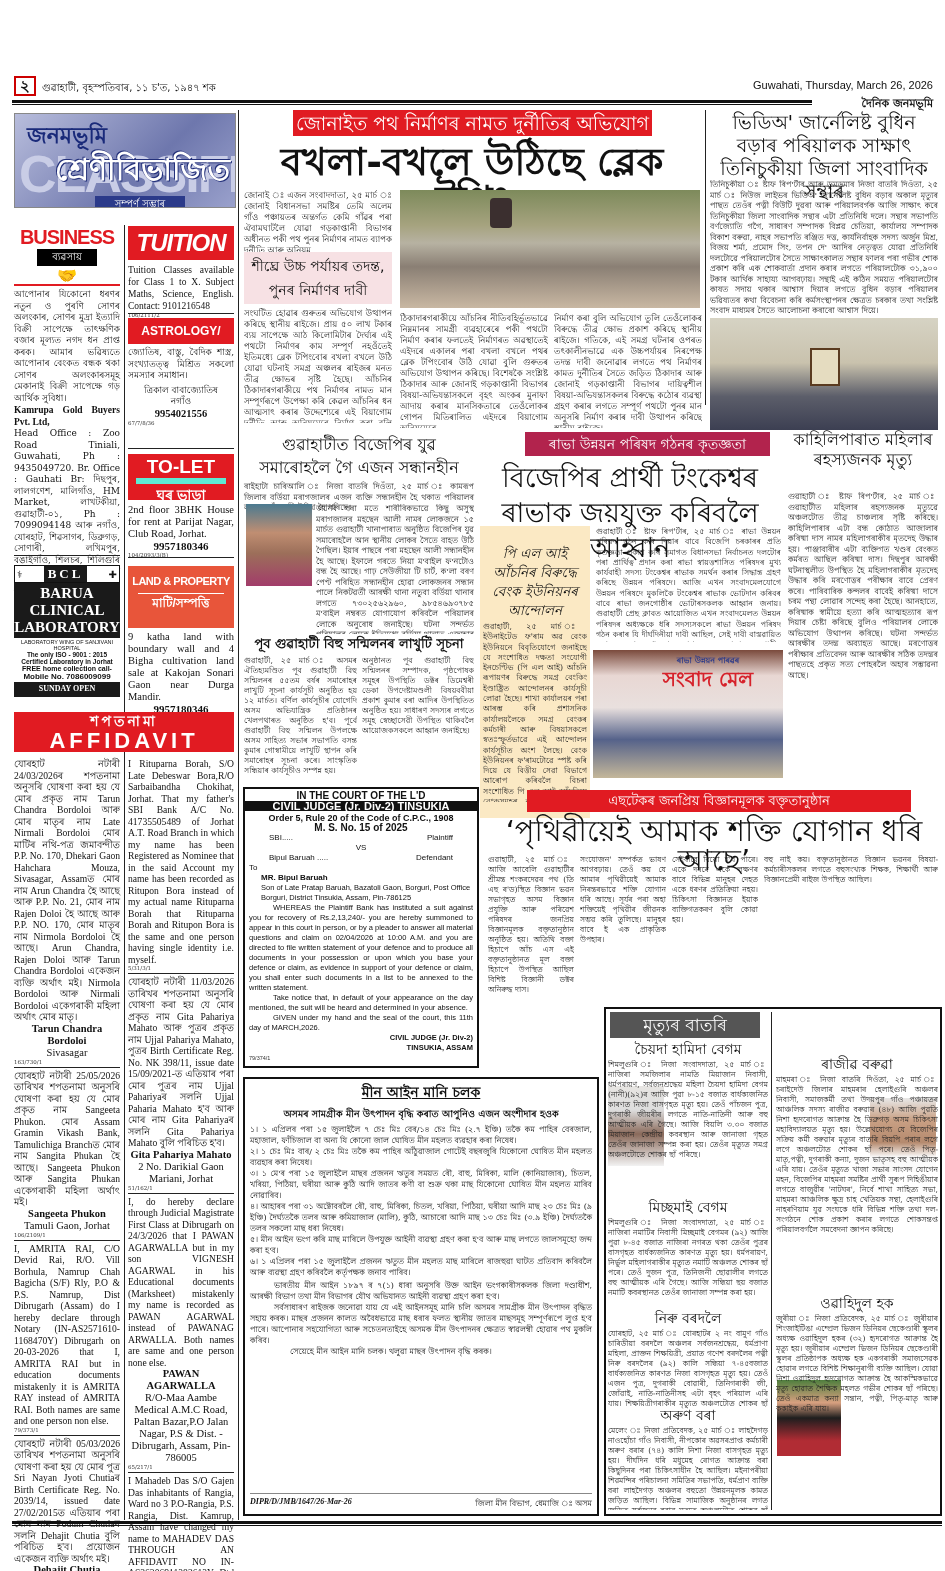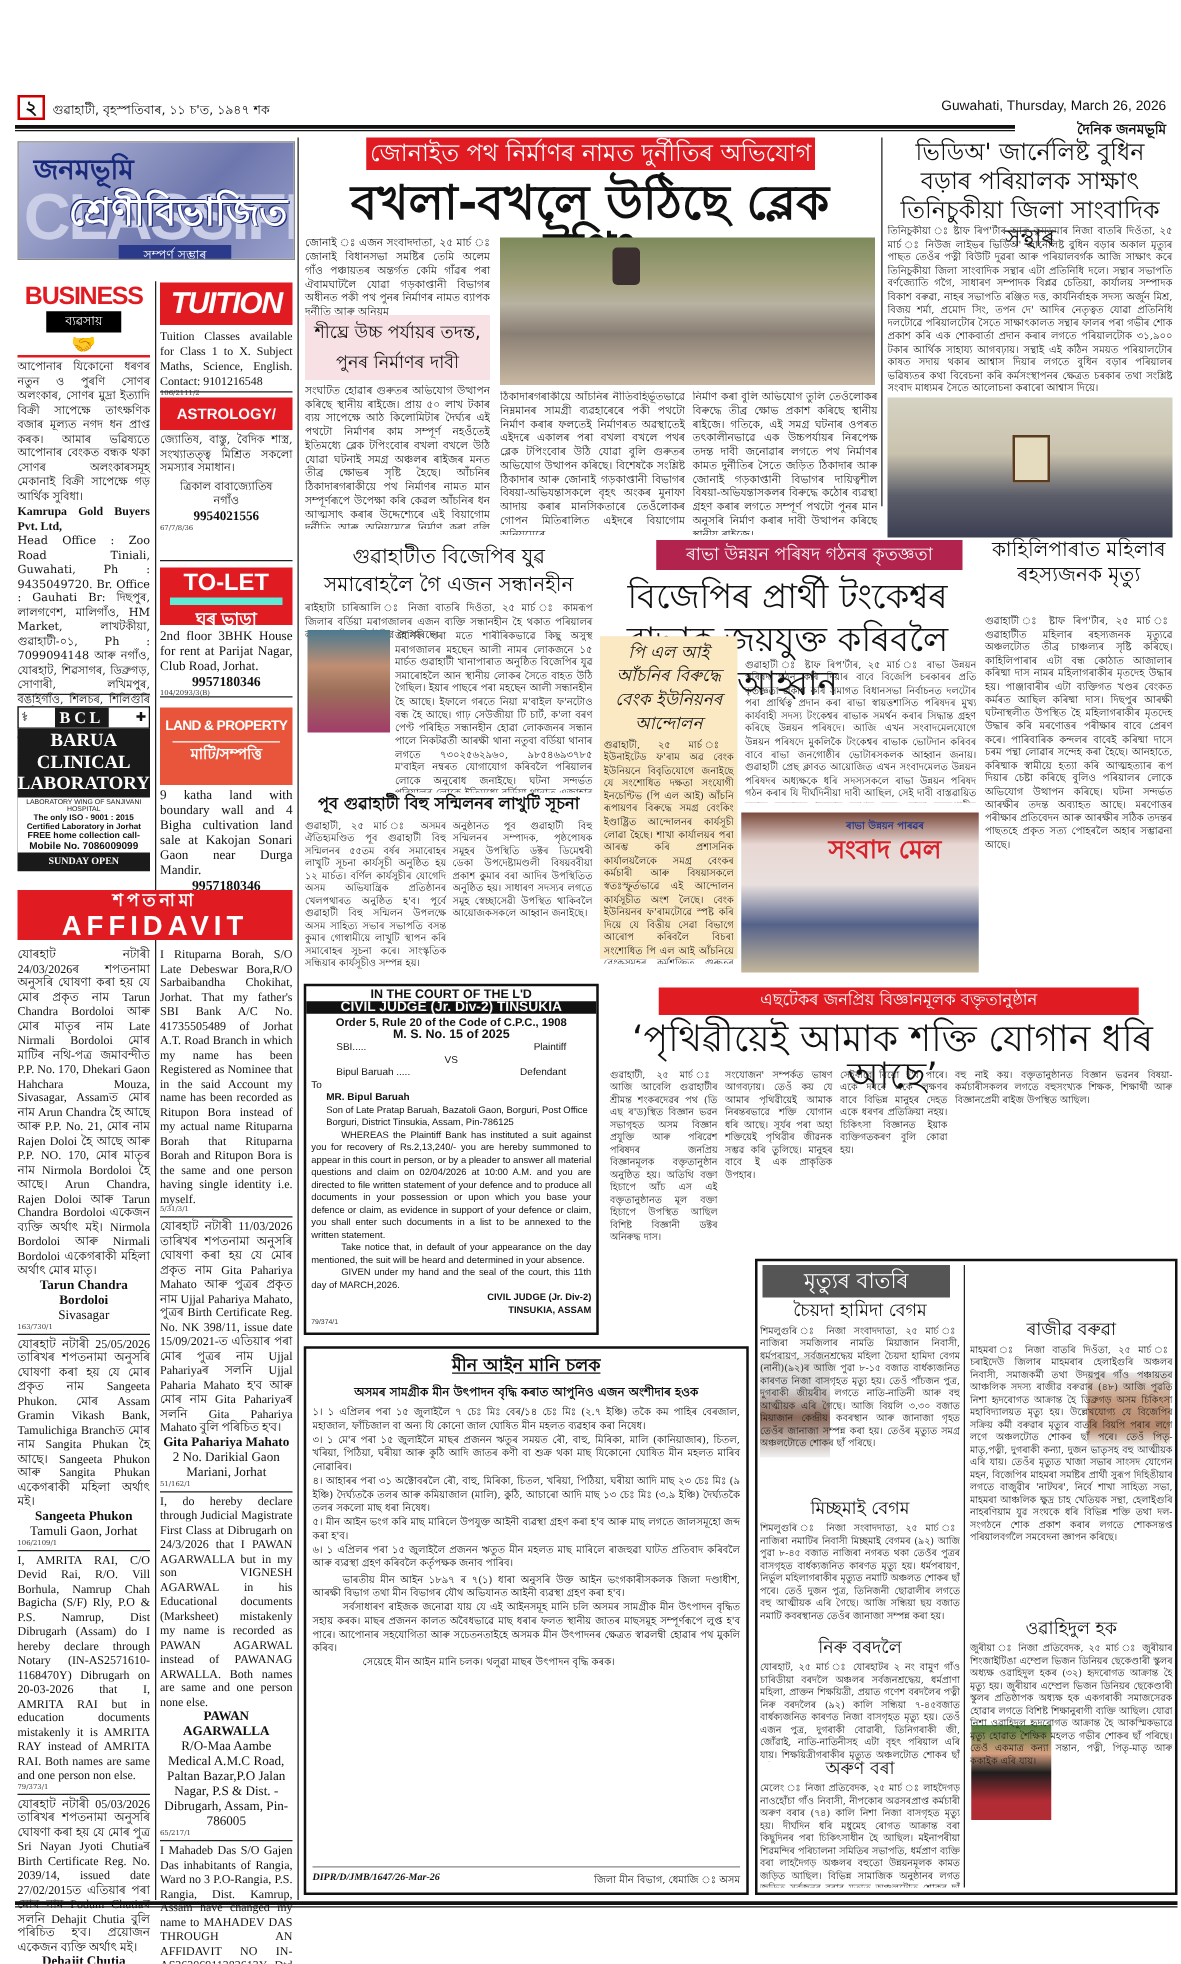--- a/index.html
+++ b/index.html
@@ -227,40 +227,41 @@
 </div>
 
 <div class="abs maroonbar" style="left:525px;top:432px;width:245px;height:24px;line-height:24px;font-size:14px">ৰাভা উন্নয়ন পৰিষদ গঠনৰ কৃতজ্ঞতা</div>
 <div class="abs bighead" style="left:480px;top:460px;width:300px;font-size:27px;line-height:35px;font-weight:normal">বিজেপিৰ প্ৰাৰ্থী টংকেশ্বৰ ৰাভাক জয়যুক্ত কৰিবলৈ আহ্বান</div>
 <div class="abs col-text" style="left:596px;top:527px;width:185px;height:115px;overflow:hidden;font-size:7.8px;line-height:10.3px">গুৱাহাটী ঃ ষ্টাফ ৰিপ'ৰ্টাৰ, ২৫ মাৰ্চ ঃ ৰাভা উন্নয়ন পৰিষদ গঠন কৰি দিয়াৰ বাবে বিজেপি চৰকাৰৰ প্ৰতি কৃতজ্ঞতা প্ৰকাশ কৰি সমাগত বিধানসভা নিৰ্বাচনত দলটোৰ পৰা প্ৰাৰ্থিত্ব প্ৰদান কৰা ৰাভা স্বায়ত্তশাসিত পৰিষদৰ মুখ্য কাৰ্যবাহী সদস্য টংকেশ্বৰ ৰাভাক সমৰ্থন কৰাৰ সিদ্ধান্ত গ্ৰহণ কৰিছে উন্নয়ন পৰিষদে। আজি এখন সংবাদমেলযোগে উন্নয়ন পৰিষদে মুকলিকৈ টংকেশ্বৰ ৰাভাক ভোটদান কৰিবৰ বাবে ৰাভা জনগোষ্ঠীৰ ভোটাৰসকলক আহ্বান জনায়। গুৱাহাটী প্ৰেছ ক্লাবত আয়োজিত এখন সংবাদমেলত উন্নয়ন পৰিষদৰ অধ্যক্ষকে ধৰি সদস্যসকলে ৰাভা উন্নয়ন পৰিষদ গঠন কৰাৰ যি দীৰ্ঘদিনীয়া দাবী আছিল, সেই দাবী বাস্তৱায়িত কৰাত চৰকাৰক ধন্যবাদ জ্ঞাপন কৰে। ৰাভা জনগোষ্ঠীৰ দীৰ্ঘদিনীয়া দাবী পূৰণ কৰি দিয়াৰ কৃতজ্ঞতাৰ চিন স্বৰূপে আগন্তুক বিধানসভা নিৰ্বাচনত এইপৰিষদৰ অন্তৰ্গত ৰাভা জনগোষ্ঠীৰ ভোটাৰসকলক টংকেশ্বৰ ৰাভাক ভোট দি জয়ী কৰাৰ আহ্বান জনায়।</div>
 <div class="abs photo" style="left:593px;top:650px;width:190px;height:128px;background:linear-gradient(180deg,#7a4a3c 0%,#e8d7d3 20%,#e9e0de 45%,#55628a 70%,#c4b79a 100%)">
   <div style="position:absolute;left:60px;top:4px;width:110px;text-align:center;font-size:8px;color:#2b3a8a;font-weight:bold">ৰাভা উন্নয়ন পাৰৱৰ</div>
   <div style="position:absolute;left:50px;top:14px;width:130px;text-align:center;font-size:20px;color:#d6222b;font-weight:bold">সংবাদ মেল</div>
 </div>
 
-<div class="abs yellowbox" style="left:480px;top:509px;width:110px;height:258px;padding:4px 3px">
+<div class="abs yellowbox" style="left:480px;top:526px;width:110px;height:292px;padding:18px 3px">
   <div class="bighead" style="font-size:13.5px;line-height:19px;font-style:italic;font-weight:normal;font-family:'DejaVu Serif',serif">পি এল আই আঁচনিৰ বিৰুদ্ধে বেংক ইউনিয়নৰ আন্দোলন</div>
   <div class="col-text" style="font-size:7.8px;line-height:10.3px;margin-top:2px;height:180px;overflow:hidden">গুৱাহাটী, ২৫ মাৰ্চ ঃ ইউনাইটেড ফ'ৰাম অৱ বেংক ইউনিয়নে বিবৃতিযোগে জনাইছে যে সংশোধিত দক্ষতা সংযোগী ইনচেণ্টিভ (পি এল আই) আঁচনি ৰূপায়ণৰ বিৰুদ্ধে সমগ্ৰ বেংকিং ইণ্ডাষ্ট্ৰিত আন্দোলনৰ কাৰ্যসূচী লোৱা হৈছে। শাখা কাৰ্যালয়ৰ পৰা আৰম্ভ কৰি প্ৰশাসনিক কাৰ্যালয়লৈকে সমগ্ৰ বেংকৰ কৰ্মচাৰী আৰু বিষয়াসকলে স্বতঃস্ফূৰ্তভাৱে এই আন্দোলন কাৰ্যসূচীত অংশ লৈছে। বেংক ইউনিয়নৰ ফ'ৰামটোৱে স্পষ্ট কৰি দিয়ে যে বিত্তীয় সেৱা বিভাগে আৰোপ কৰিবলৈ বিচৰা সংশোধিত পি এল আই আঁচনিয়ে বেংকসমূহৰ কৰ্মশক্তিত গুৰুতৰ প্ৰভাৱ পেলাব।</div>
 </div>
 
 <div class="abs bighead" style="left:788px;top:430px;width:150px;font-size:16px;line-height:20px;font-weight:normal">কাহিলিপাৰাত মহিলাৰ ৰহস্যজনক মৃত্যু</div>
 <div class="abs col-text" style="left:788px;top:492px;width:150px;height:290px;overflow:hidden;font-size:8px;line-height:10.5px">গুৱাহাটী ঃ ষ্টাফ ৰিপ'ৰ্টাৰ, ২৫ মাৰ্চ ঃ গুৱাহাটীত মহিলাৰ ৰহস্যজনক মৃত্যুৱে অঞ্চলটোত তীব্ৰ চাঞ্চল্যৰ সৃষ্টি কৰিছে। কাহিলিপাৰাৰ এটা বন্ধ কোঠাত আজালাৰ কৰিষ্মা দাস নামৰ মহিলাগৰাকীৰ মৃতদেহ উদ্ধাৰ হয়। পাঞ্জাবাৰীৰ এটা ব্যক্তিগত খণ্ডৰ বেংকত কৰ্মৰত আছিল কৰিষ্মা দাস। দিছপুৰ আৰক্ষী ঘটনাস্থলীত উপস্থিত হৈ মহিলাগৰাকীৰ মৃতদেহ উদ্ধাৰ কৰি মৰণোত্তৰ পৰীক্ষাৰ বাবে প্ৰেৰণ কৰে। পাৰিবাৰিক কন্দলৰ বাবেই কৰিষ্মা দাসে চৰম পন্থা লোৱাৰ সন্দেহ কৰা হৈছে। আনহাতে, কৰিষ্মাক স্বামীয়ে হত্যা কৰি আত্মহত্যাৰ ৰূপ দিয়াৰ চেষ্টা কৰিছে বুলিও পৰিয়ালৰ লোকে অভিযোগ উত্থাপন কৰিছে। ঘটনা সন্দৰ্ভত আৰক্ষীৰ তদন্ত অব্যাহত আছে। মৰণোত্তৰ পৰীক্ষাৰ প্ৰতিবেদন আৰু আৰক্ষীৰ সঠিক তদন্তৰ পাছতহে প্ৰকৃত সত্য পোহৰলৈ অহাৰ সম্ভাৱনা আছে।</div>
 
 <div class="abs redbar" style="left:527px;top:790px;width:384px;height:22px;line-height:22px;font-size:13px">এছটেকৰ জনপ্ৰিয় বিজ্ঞানমূলক বক্তৃতানুষ্ঠান</div>
 <div class="abs bighead" style="left:488px;top:817px;width:452px;font-size:29px;font-weight:normal">‘পৃথিৱীয়েই আমাক শক্তি যোগান ধৰি আছে’</div>
 <div class="abs col-text" style="left:488px;top:855px;width:86px;height:148px;overflow:hidden;font-size:7.6px;line-height:10px">গুৱাহাটী, ২৫ মাৰ্চ ঃ আজি আবেলি গুৱাহাটীৰ শ্ৰীমন্ত শংকৰদেৱৰ পথ (তি এছ ৰ'ড)স্থিত বিজ্ঞান ভৱন সভাগৃহত অসম বিজ্ঞান প্ৰযুক্তি আৰু পৰিৱেশ পৰিষদৰ জনপ্ৰিয় বিজ্ঞানমূলক বক্তৃতানুষ্ঠান অনুষ্ঠিত হয়। অতিথি বক্তা হিচাপে আঁচ এস এই বক্তৃতানুষ্ঠানত মূল বক্তা হিচাপে উপস্থিত আছিল বিশিষ্ট বিজ্ঞানী ডক্টৰ অনিৰুদ্ধ দাস।</div>
 <div class="abs col-text" style="left:580px;top:855px;width:86px;height:148px;overflow:hidden;font-size:7.6px;line-height:10px">সংযোজন' সম্পৰ্কত ভাষণ আগবঢ়ায়। তেওঁ কয় যে আমাৰ পৃথিৱীয়েই আমাক নিৰন্তৰভাৱে শক্তি যোগান ধৰি আছে। সূৰ্যৰ পৰা অহা শক্তিয়েই পৃথিৱীৰ জীৱনক সম্ভৱ কৰি তুলিছে। মানুহৰ বাবে ই এক প্ৰাকৃতিক উপহাৰ।</div>
 <div class="abs col-text" style="left:672px;top:855px;width:86px;height:148px;overflow:hidden;font-size:7.6px;line-height:10px">সেইবাবে বিয়ো হ'ব পাৰে। একে দৰৰে একে লক্ষণৰ বাবে বিভিন্ন মানুহৰ দেহত একে ধৰণৰ প্ৰতিক্ৰিয়া নহয়। চিকিৎসা বিজ্ঞানত ইয়াক ব্যক্তিগতকৰণ বুলি কোৱা হয়।</div>
 <div class="abs col-text" style="left:764px;top:855px;width:174px;height:148px;overflow:hidden;font-size:7.6px;line-height:10px">বহু নাই কয়। বক্তৃতানুষ্ঠানত বিজ্ঞান ভৱনৰ বিষয়া-কৰ্মচাৰীসকলৰ লগতে বহুসংখ্যক শিক্ষক, শিক্ষাৰ্থী আৰু বিজ্ঞানপ্ৰেমী ৰাইজ উপস্থিত আছিল।</div>
 
 <div class="abs notice" style="left:243px;top:1077px;width:356px;height:439px;padding:2px 5px">
   <div style="text-align:center;font-weight:bold;font-size:14px;text-decoration:underline">মীন আইন মানি চলক</div>
   <div style="text-align:center;font-weight:bold;font-size:9.5px;margin:2px 0">অসমৰ সামগ্ৰীক মীন উৎপাদন বৃদ্ধি কৰাত আপুনিও এজন অংশীদাৰ হওক</div>
   <div style="font-size:8px;line-height:11px;text-align:justify">
     <div>১। ১ এপ্ৰিলৰ পৰা ১৫ জুলাইলৈ ৭ চেঃ মিঃ বেৰ/১৪ চেঃ মিঃ (২.৭ ইঞ্চি) তকৈ কম পাহিৰ বেৰজাল, মহাজাল, ফাঁচিজাল বা অন্য যি কোনো জাল ঘোষিত মীন মহলত ব্যৱহাৰ কৰা নিষেধ।</div>
+    <div>২। ১ চেঃ মিঃ বাৰ/ ২ চেঃ মিঃ তকৈ কম পাহিৰ আঁঠুৱাজাল গোটেই বছৰজুৰি যিকোনো ঘোষিত মীন মহলত ব্যৱহাৰ কৰা নিষেধ।</div>
     <div>৩। ১ মে'ৰ পৰা ১৫ জুলাইলৈ মাছৰ প্ৰজনন ঋতুৰ সময়ত ৰৌ, বাহু, মিৰিকা, মালি (কানিয়াজাৰ), চিতল, খৰিয়া, পিঠিয়া, ঘৰীয়া আৰু কুঠি আদি জাতৰ কণী বা শুক্ৰ থকা মাছ যিকোনো ঘোষিত মীন মহলত মাৰিব নোৱাৰিব।</div>
     <div>৪। আহাৰৰ পৰা ৩১ অক্টোবৰলৈ ৰৌ, বাহু, মিৰিকা, চিতল, খৰিয়া, পিঠিয়া, ঘৰীয়া আদি মাছ ২৩ চেঃ মিঃ (৯ ইঞ্চি) দৈৰ্ঘ্যতকৈ তলৰ আৰু কমিয়াজাল (মালি), কুঠি, আচাৰো আদি মাছ ১৩ চেঃ মিঃ (৩.৯ ইঞ্চি) দৈৰ্ঘ্যতকৈ তলৰ সকলো মাছ ধৰা নিষেধ।</div>
     <div>৫। মীন আইন ভংগ কৰি মাছ মাৰিলে উপযুক্ত আইনী ব্যৱস্থা গ্ৰহণ কৰা হ'ব আৰু মাছ লগতে জালসমূহো জব্দ কৰা হ'ব।</div>
     <div>৬। ১ এপ্ৰিলৰ পৰা ১৫ জুলাইলৈ প্ৰজনন ঋতুত মীন মহলত মাছ মাৰিলে ৰাজহুৱা ঘাটত প্ৰতিবাদ কৰিবলৈ আৰু ব্যৱস্থা গ্ৰহণ কৰিবলৈ কৰ্তৃপক্ষক জনাব পাৰিব।</div>
     <div style="text-indent:24px;margin-top:2px">ভাৰতীয় মীন আইন ১৮৯৭ ৰ ৭(১) ধাৰা অনুসৰি উক্ত আইন ভংগকাৰীসকলক জিলা দণ্ডাধীশ, আৰক্ষী বিভাগ তথা মীন বিভাগৰ যৌথ অভিযানত আইনী ব্যৱস্থা গ্ৰহণ কৰা হ'ব।</div>
     <div style="text-indent:24px">সৰ্বসাধাৰণ ৰাইজক জনোৱা যায় যে এই আইনসমূহ মানি চলি অসমৰ সামগ্ৰীক মীন উৎপাদন বৃদ্ধিত সহায় কৰক। মাছৰ প্ৰজনন কালত অবৈধভাৱে মাছ ধৰাৰ ফলত স্থানীয় জাতৰ মাছসমূহ সম্পূৰ্ণৰূপে লুপ্ত হ'ব পাৰে। আপোনাৰ সহযোগিতা আৰু সচেতনতাইহে অসমক মীন উৎপাদনৰ ক্ষেত্ৰত স্বাৱলম্বী হোৱাৰ পথ মুকলি কৰিব।</div>
     <div style="text-indent:40px">সেয়েহে মীন আইন মানি চলক। থলুৱা মাছৰ উৎপাদন বৃদ্ধি কৰক।</div>
   </div>
   <div style="position:absolute;left:5px;right:5px;bottom:4px;display:flex;justify-content:space-between;border-top:1px solid #888;padding-top:3px;font-size:8px">
     <span style="font-style:italic;font-weight:bold;font-family:'Liberation Serif',serif">DIPR/D/JMB/1647/26-Mar-26</span>

